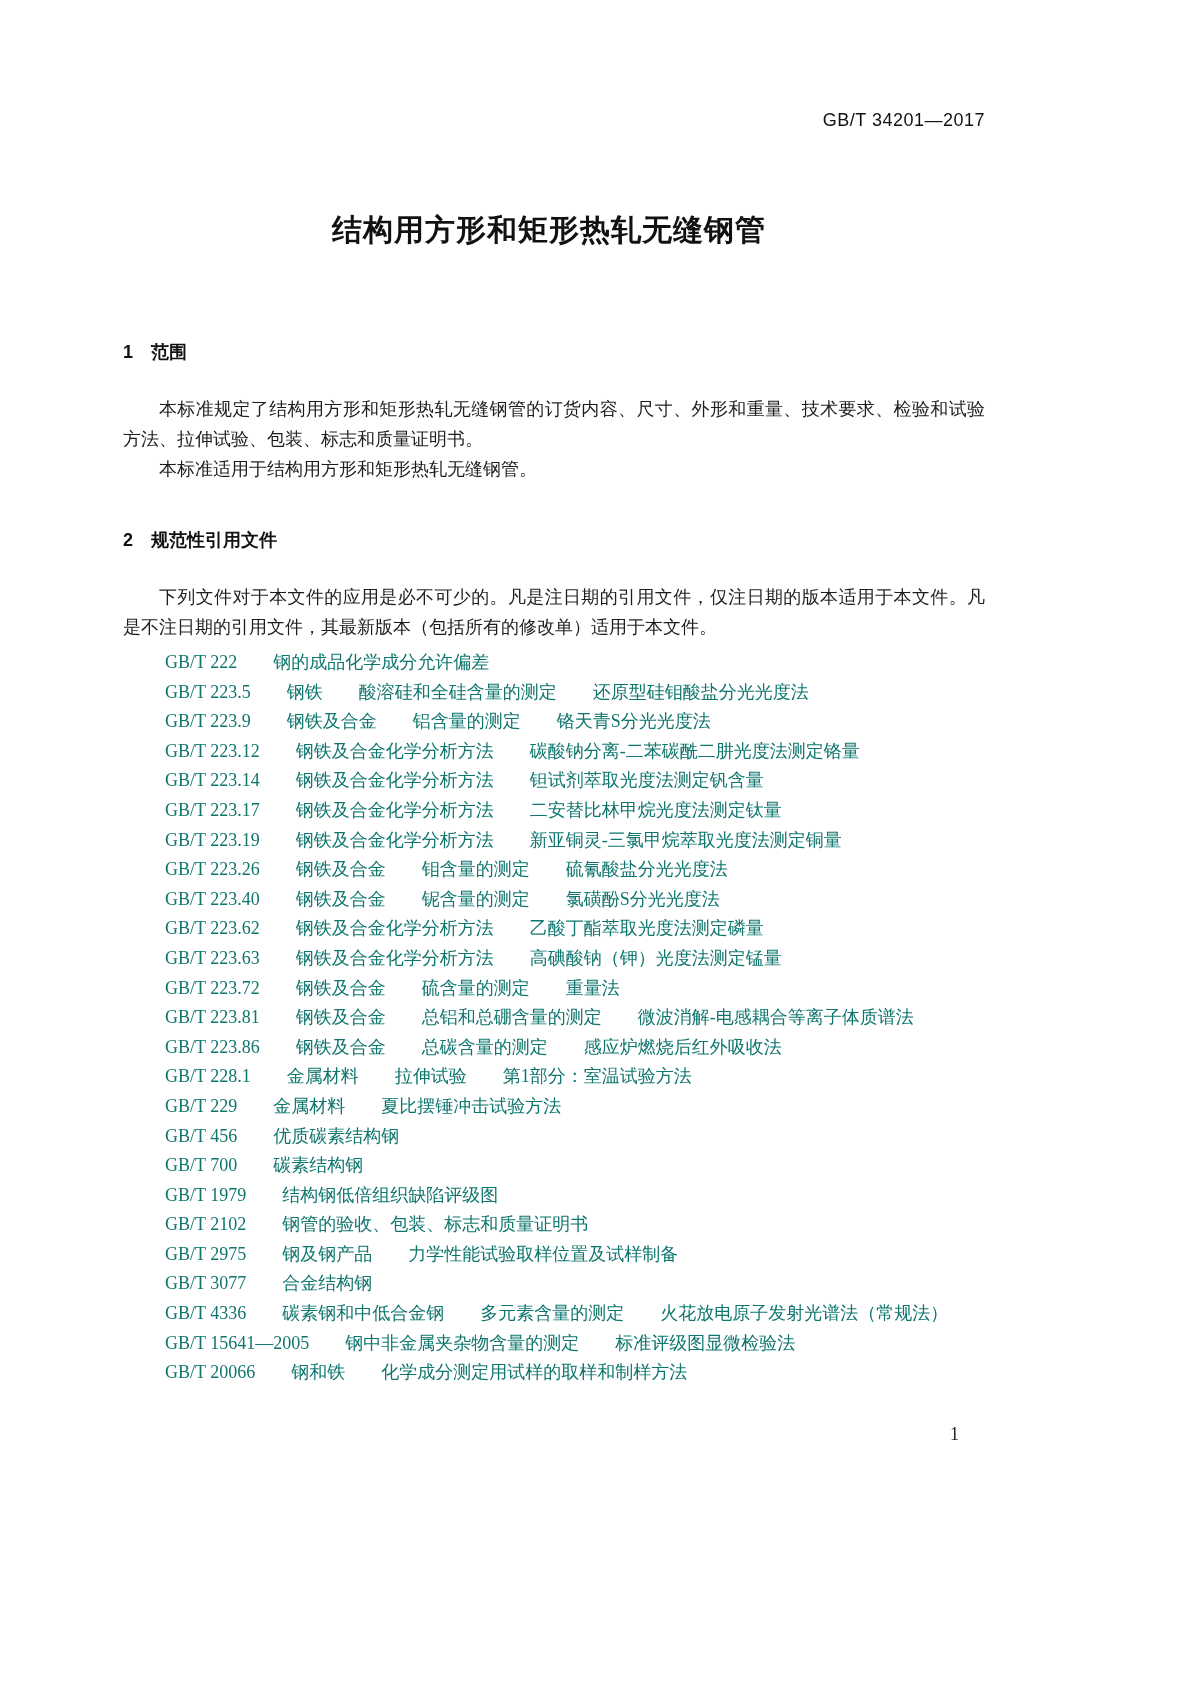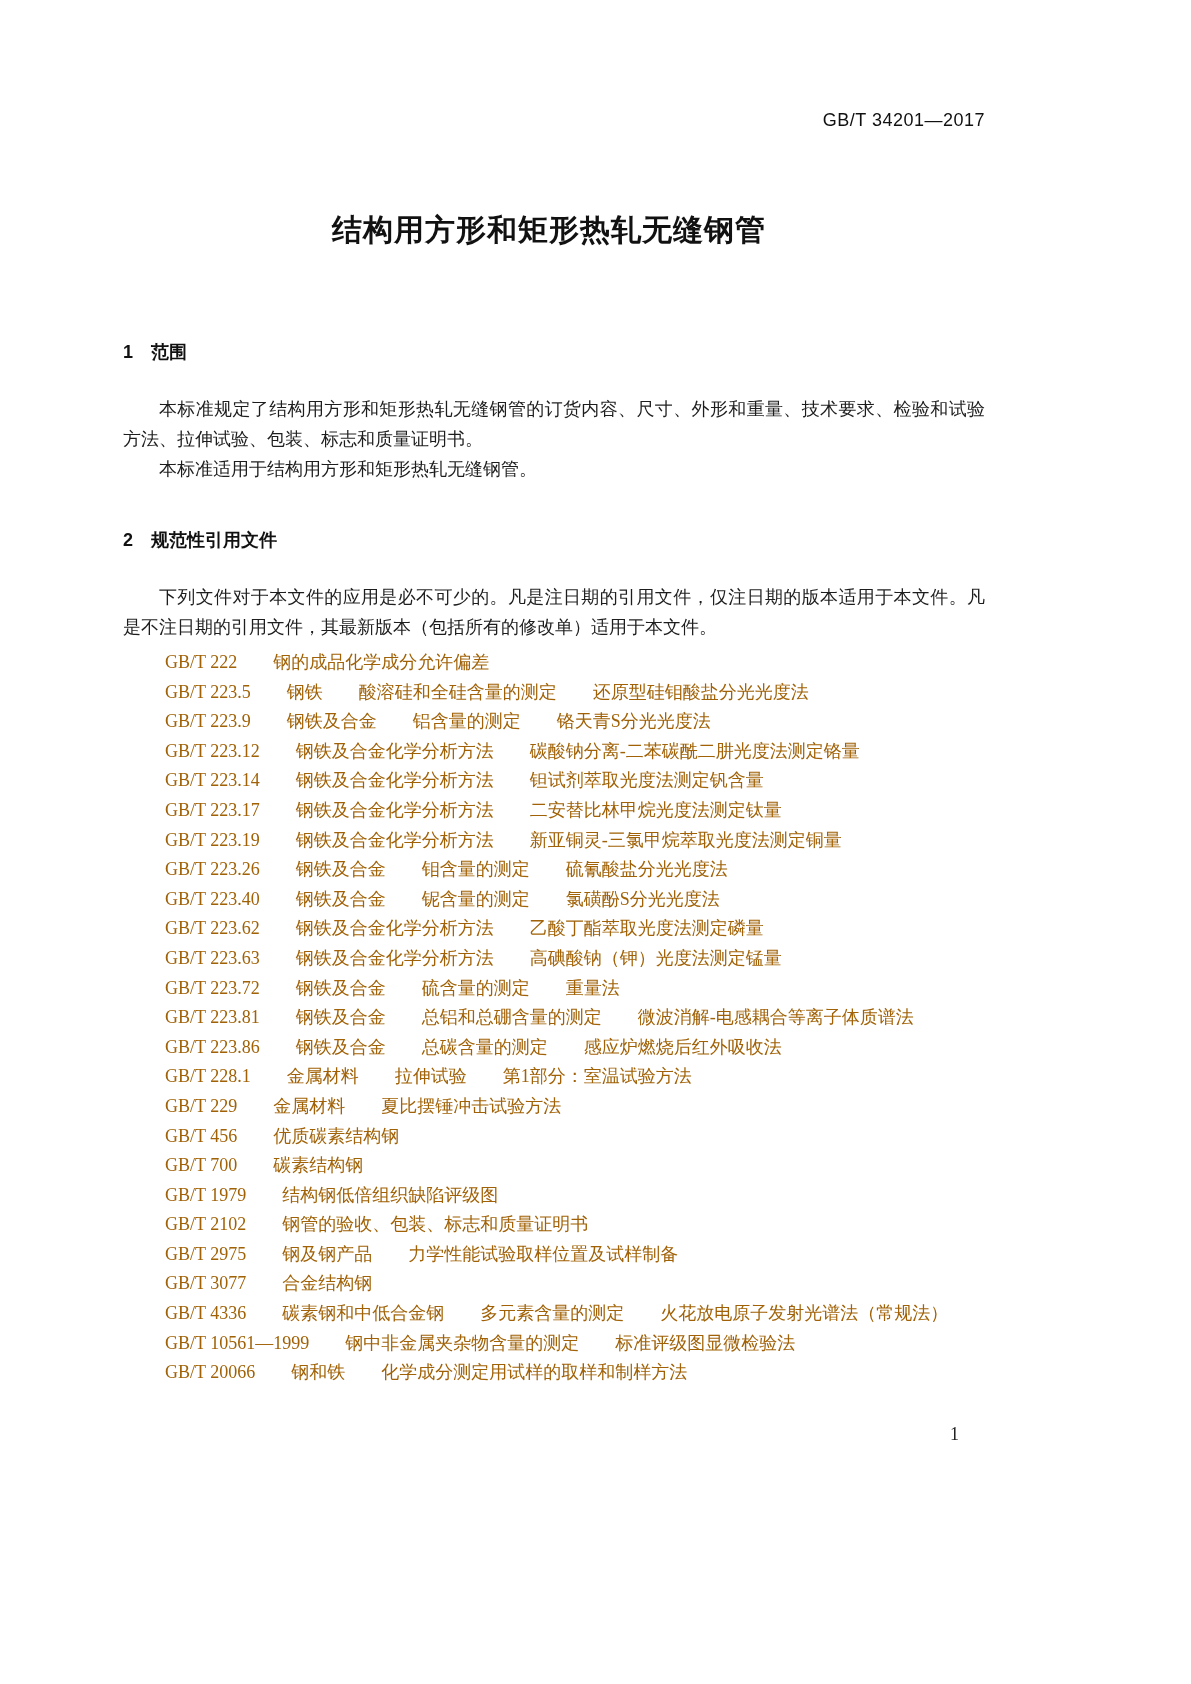--- a/index.html
+++ b/index.html
@@ -68,21 +68,21 @@
       color: #1d1d1d;
     }
     .para-first { margin-top: 30px; }
     .ref-list {
       margin-top: 6px;
       margin-left: 42px;
     }
     .ref-item {
       line-height: 29.6px;
       white-space: nowrap;
-      color: #a16207;
+      color: #0f766e;
     }
     .page-number {
       position: absolute;
       top: 1424px;
       right: 232px;
       font-size: 18px;
       color: #222222;
     }
   </style>
 </head>
@@ -127,21 +127,21 @@
         <div class="ref-item">GB/T 223.86　　钢铁及合金　　总碳含量的测定　　感应炉燃烧后红外吸收法</div>
         <div class="ref-item">GB/T 228.1　　金属材料　　拉伸试验　　第1部分：室温试验方法</div>
         <div class="ref-item">GB/T 229　　金属材料　　夏比摆锤冲击试验方法</div>
         <div class="ref-item">GB/T 456　　优质碳素结构钢</div>
         <div class="ref-item">GB/T 700　　碳素结构钢</div>
         <div class="ref-item">GB/T 1979　　结构钢低倍组织缺陷评级图</div>
         <div class="ref-item">GB/T 2102　　钢管的验收、包装、标志和质量证明书</div>
         <div class="ref-item">GB/T 2975　　钢及钢产品　　力学性能试验取样位置及试样制备</div>
         <div class="ref-item">GB/T 3077　　合金结构钢</div>
         <div class="ref-item">GB/T 4336　　碳素钢和中低合金钢　　多元素含量的测定　　火花放电原子发射光谱法（常规法）</div>
-        <div class="ref-item">GB/T 10561—1999　　钢中非金属夹杂物含量的测定　　标准评级图显微检验法</div>
+        <div class="ref-item">GB/T 15641—2005　　钢中非金属夹杂物含量的测定　　标准评级图显微检验法</div>
         <div class="ref-item">GB/T 20066　　钢和铁　　化学成分测定用试样的取样和制样方法</div>
       </div>
     </div>
 
   </div>
 
   <div class="page-number">1</div>
 
 </div>
 

